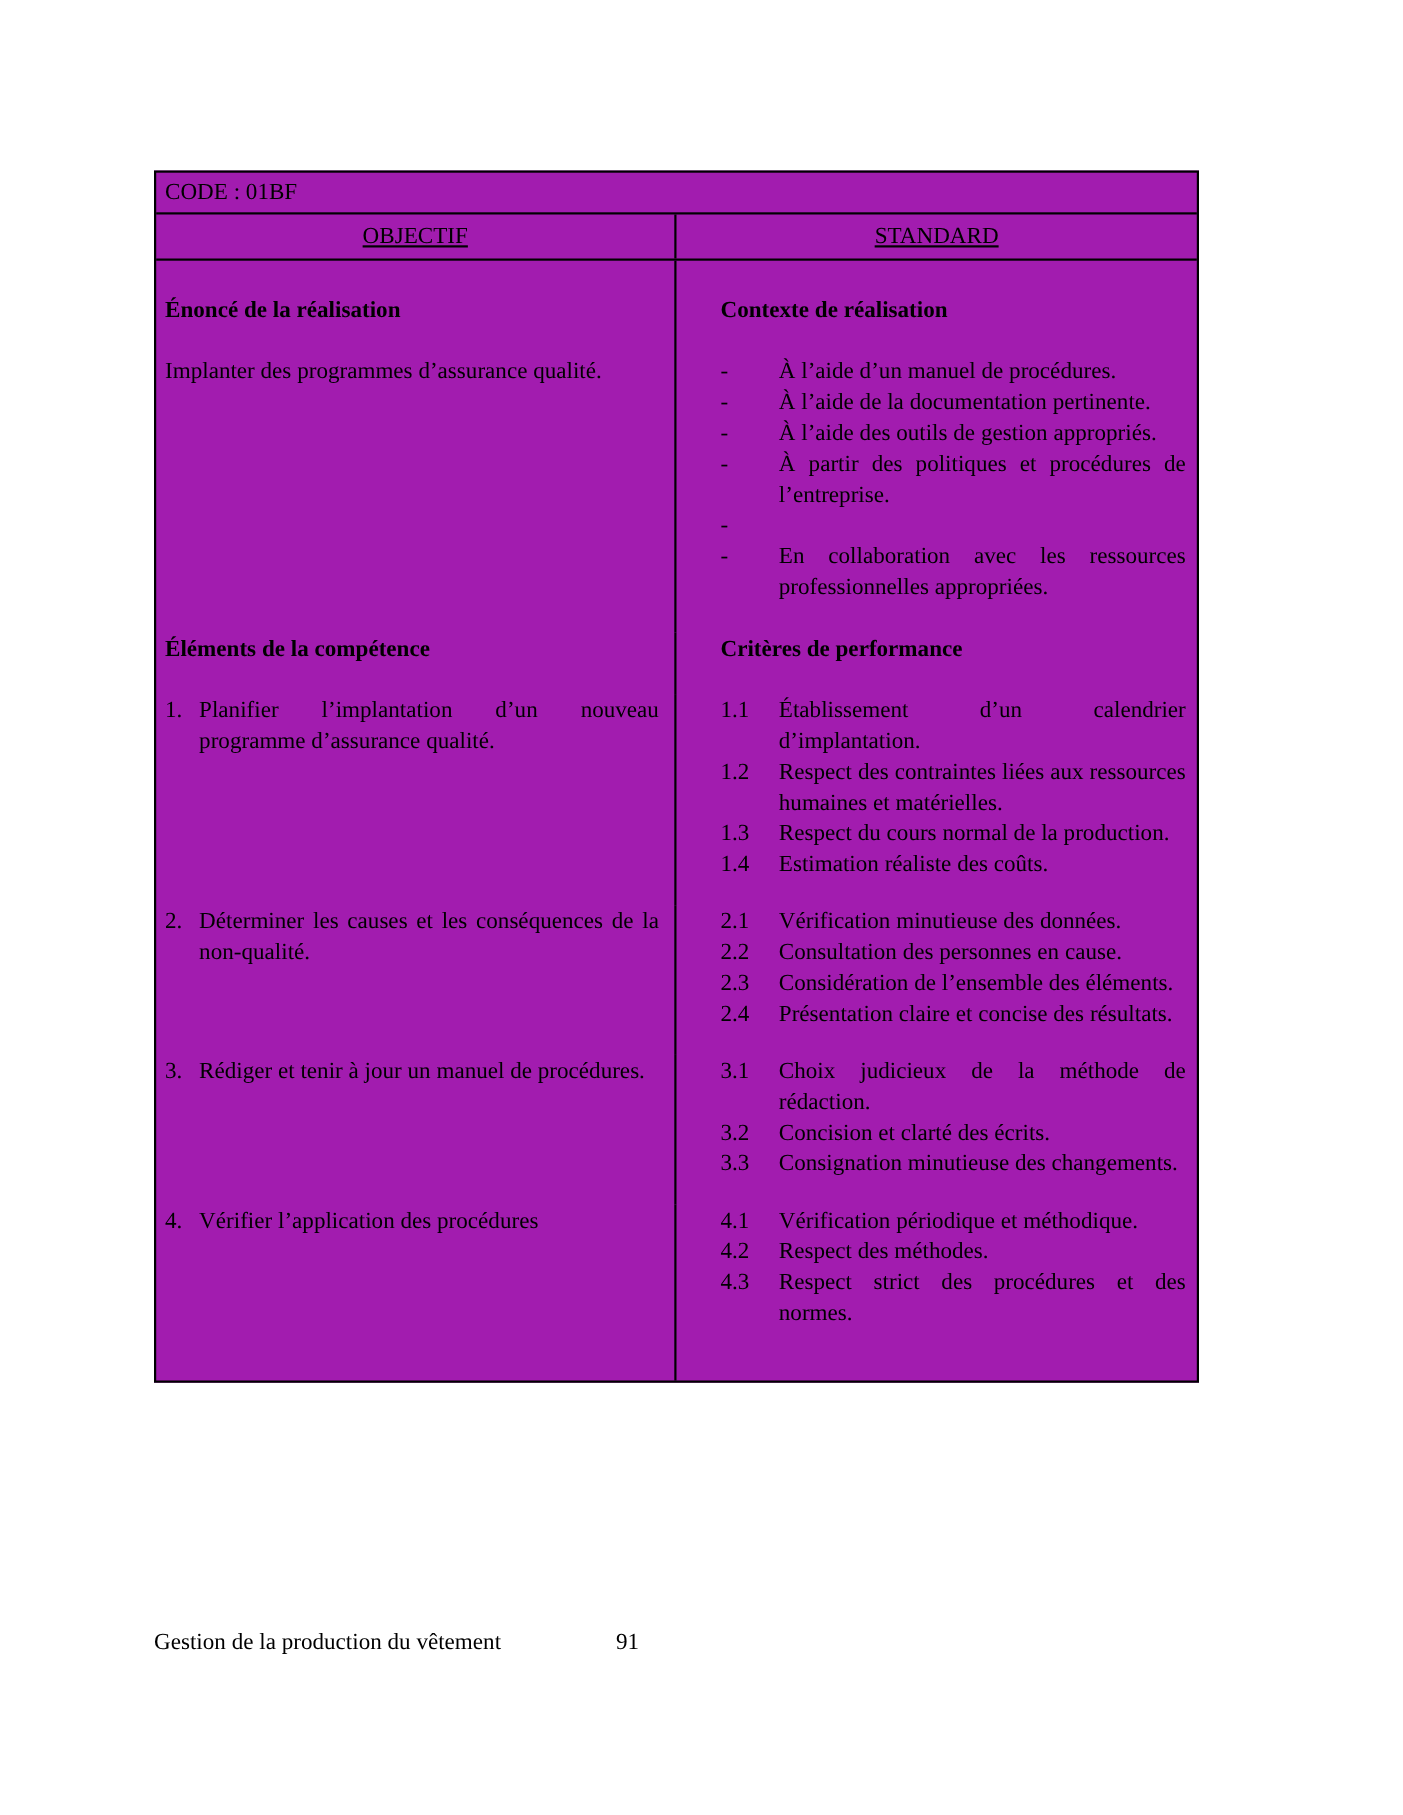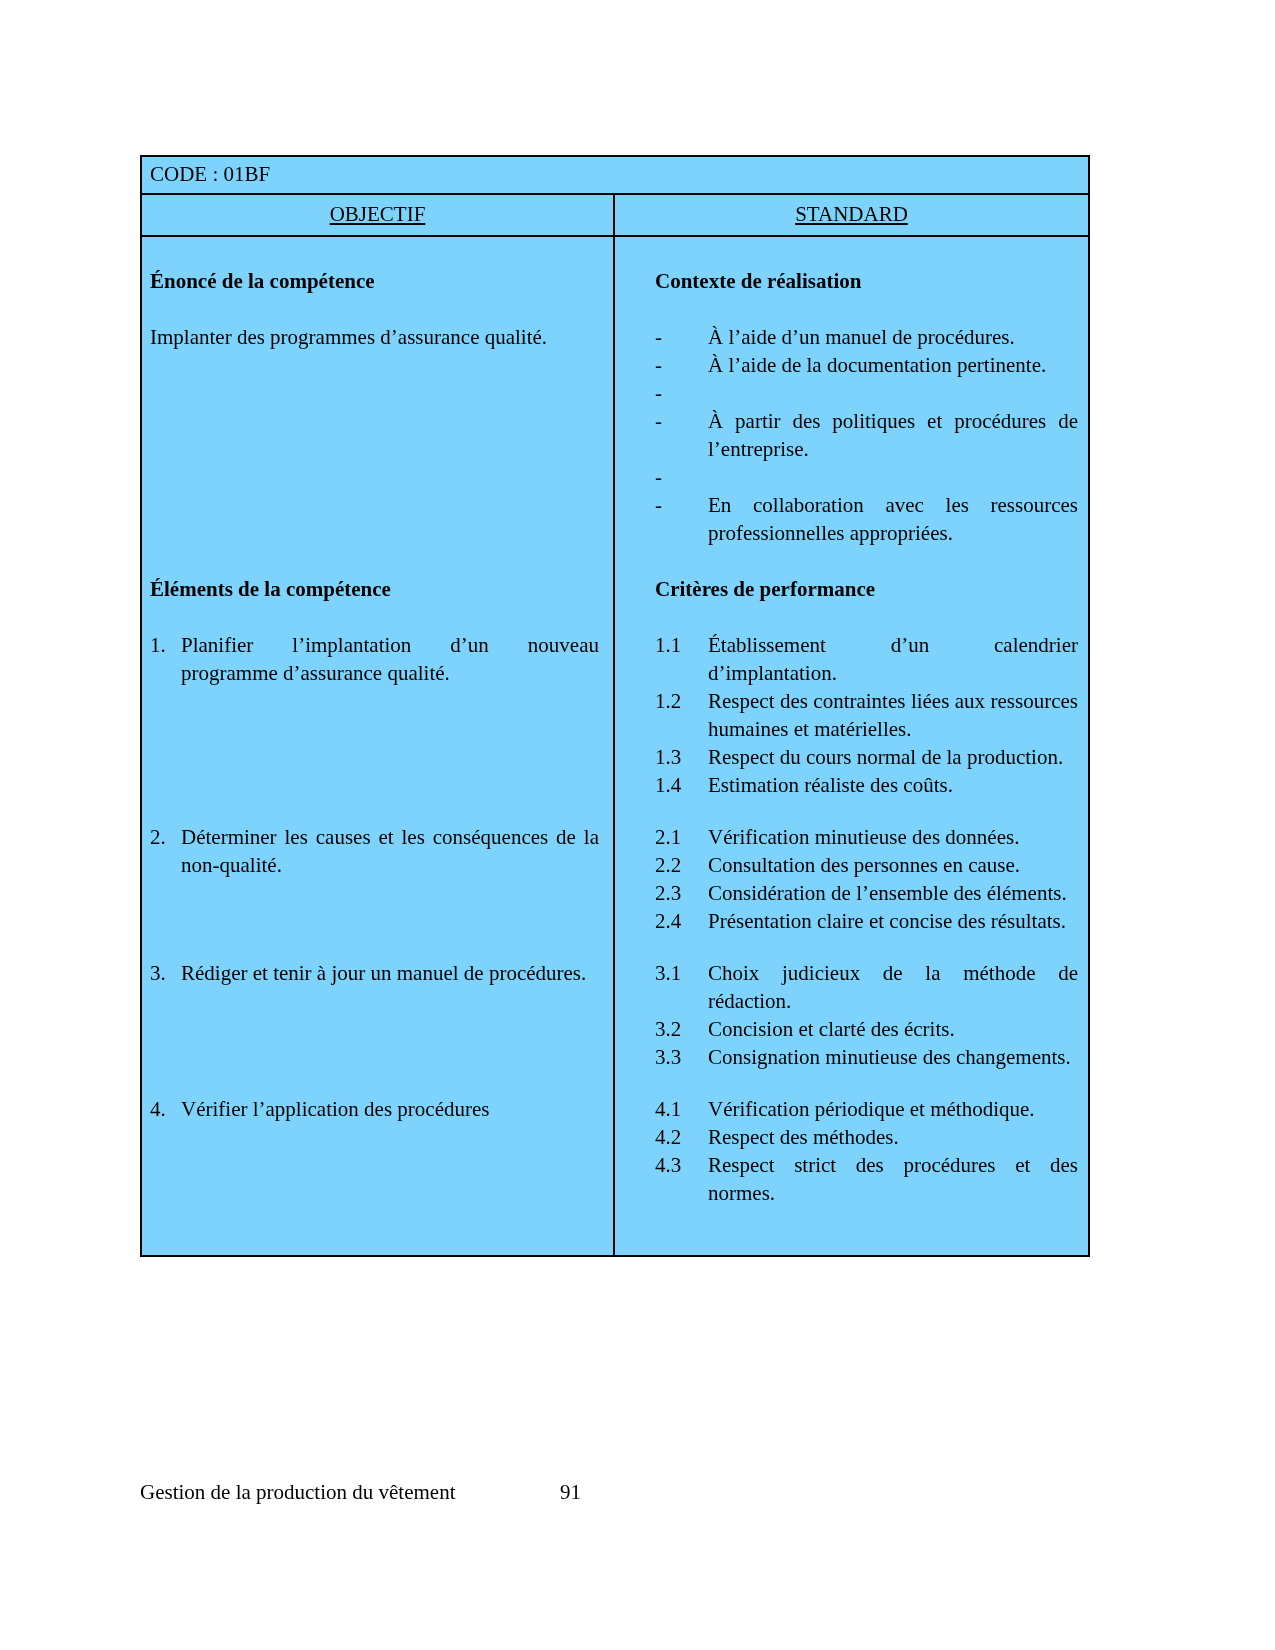--- a/index.html
+++ b/index.html
@@ -14,21 +14,21 @@
     position: relative;
     font-size: 21px;
     line-height: 28px;
   }
   .doc-table {
     position: absolute;
     top: 155px;
     left: 140px;
     width: 950px;
     border: 2px solid #000;
-    background: #7dd3fc;
+    background: #a21caf;
   }
   .code-row {
     border-bottom: 2px solid #000;
     padding: 3px 8px 5px 8px;
     min-height: 36px;
     display: flex;
     align-items: center;
   }
   .header-row {
     display: grid;
@@ -104,35 +104,36 @@
   </div>
 
   <div class="header-row">
     <div class="header-cell hleft">OBJECTIF</div>
     <div class="header-cell">STANDARD</div>
   </div>
 
   <div class="content-grid">
 
     <div class="lcell row1">
-      <div class="section-title gap-after">Énoncé de la compétence</div>
+      <div class="section-title gap-after">Énoncé de la réalisation</div>
       <div class="body-text">Implanter des programmes d’assurance qualité.</div>
     </div>
     <div class="rcell row1">
       <div class="section-title gap-after">Contexte de réalisation</div>
       <div class="item">
         <span class="marker">-</span>
         <span class="itext">À l’aide d’un manuel de procédures.</span>
       </div>
       <div class="item">
         <span class="marker">-</span>
         <span class="itext">À l’aide de la documentation pertinente.</span>
       </div>
       <div class="item">
         <span class="marker">-</span>
+        <span class="itext">À l’aide des outils de gestion appropriés.</span>
       </div>
       <div class="item">
         <span class="marker">-</span>
         <span class="itext">À partir des politiques et procédures de l’entreprise.</span>
       </div>
       <div class="item">
         <span class="marker">-</span>
       </div>
       <div class="item">
         <span class="marker">-</span>

